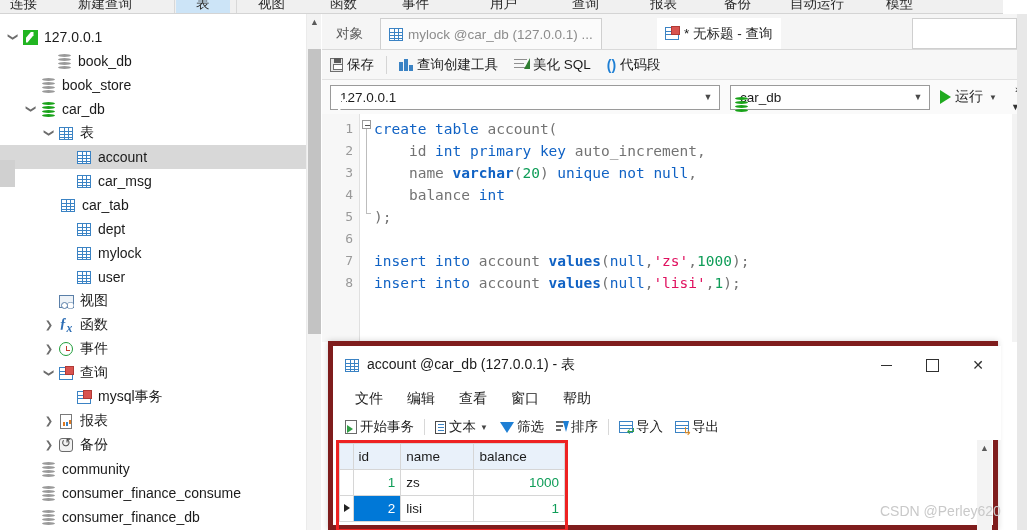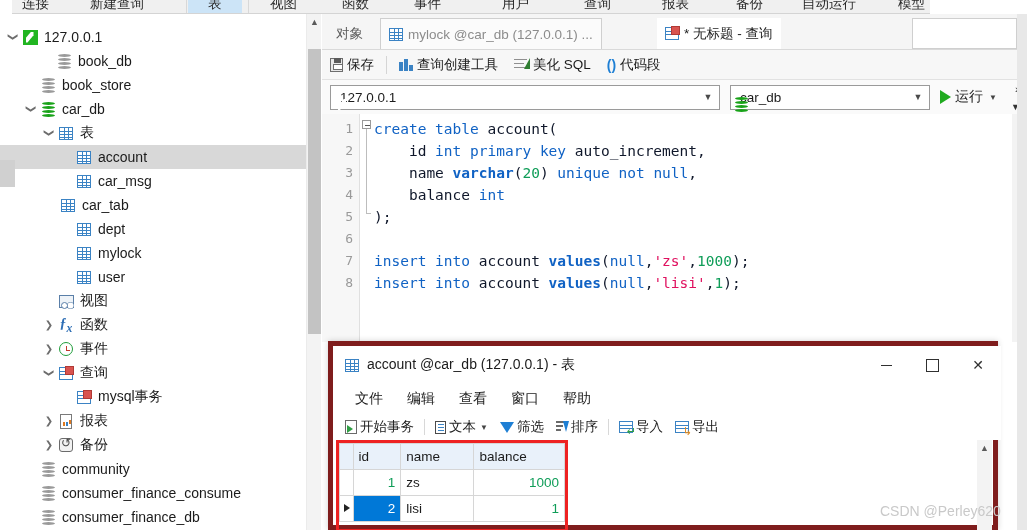--- a/index.html
+++ b/index.html
@@ -9,25 +9,24 @@
     overflow: hidden;
     font-family: "Liberation Sans", sans-serif;
     font-size: 13px;
     color: #1c1c1c;
     background: #ffffff;
   }
   #root { position: relative; width: 1027px; height: 530px; overflow: hidden; }
 
   
   .main-toolbar {
-    position: absolute; left: 0; top: 0; width: 918px; height: 14px;
+    position: absolute; left: 0; top: 0; width: 1003px; height: 14px;
     background: #f0f0f0;
     border-bottom: 1px solid #d4d4d4;
     overflow: hidden;
-    margin-left: 12px;
   }
   .mt-item {
     position: absolute; top: -5px;
     font-size: 13.5px; color: #2b2b2b; white-space: nowrap;
     line-height: 18px;
   }
   .mt-item.active {
     background: #cce4f7;
   }
   .mt-sep {
@@ -215,21 +214,21 @@
   .fold-box::after{content:"";position:absolute;left:1.5px;top:3.5px;width:5px;height:1px;background:#555;}
   .fold-line{position:absolute;left:44px;top:15px;width:1px;height:85px;background:#bdbdbd;}
   .fold-line::after{content:"";position:absolute;left:0;bottom:0;width:5px;height:1px;background:#bdbdbd;}
   .code-line {
     position:absolute; left:52px; height:22px; line-height:22px; white-space:pre;
   }
   .kw { color:#1062c4; }
   .fn { color:#1062c4;font-weight:bold; }
   .num { color:#0f9d58; }
   .str { color:#e0115f; }
-  .pl  { color:#0f172a; }
+  .pl  { color:#737373; }
 
   .code-vscroll {
     position:absolute; right:0; top:100px; width:15px; height:228px; background:#f3f3f3;
   }
 
   
   .dialog {
     position:absolute; left:328px; top:341px; width:670px; height:189px;
     background:#ffffff; border:5px solid #7f1d1d;
     box-shadow: 0 0 6px rgba(0,0,0,0.18);

